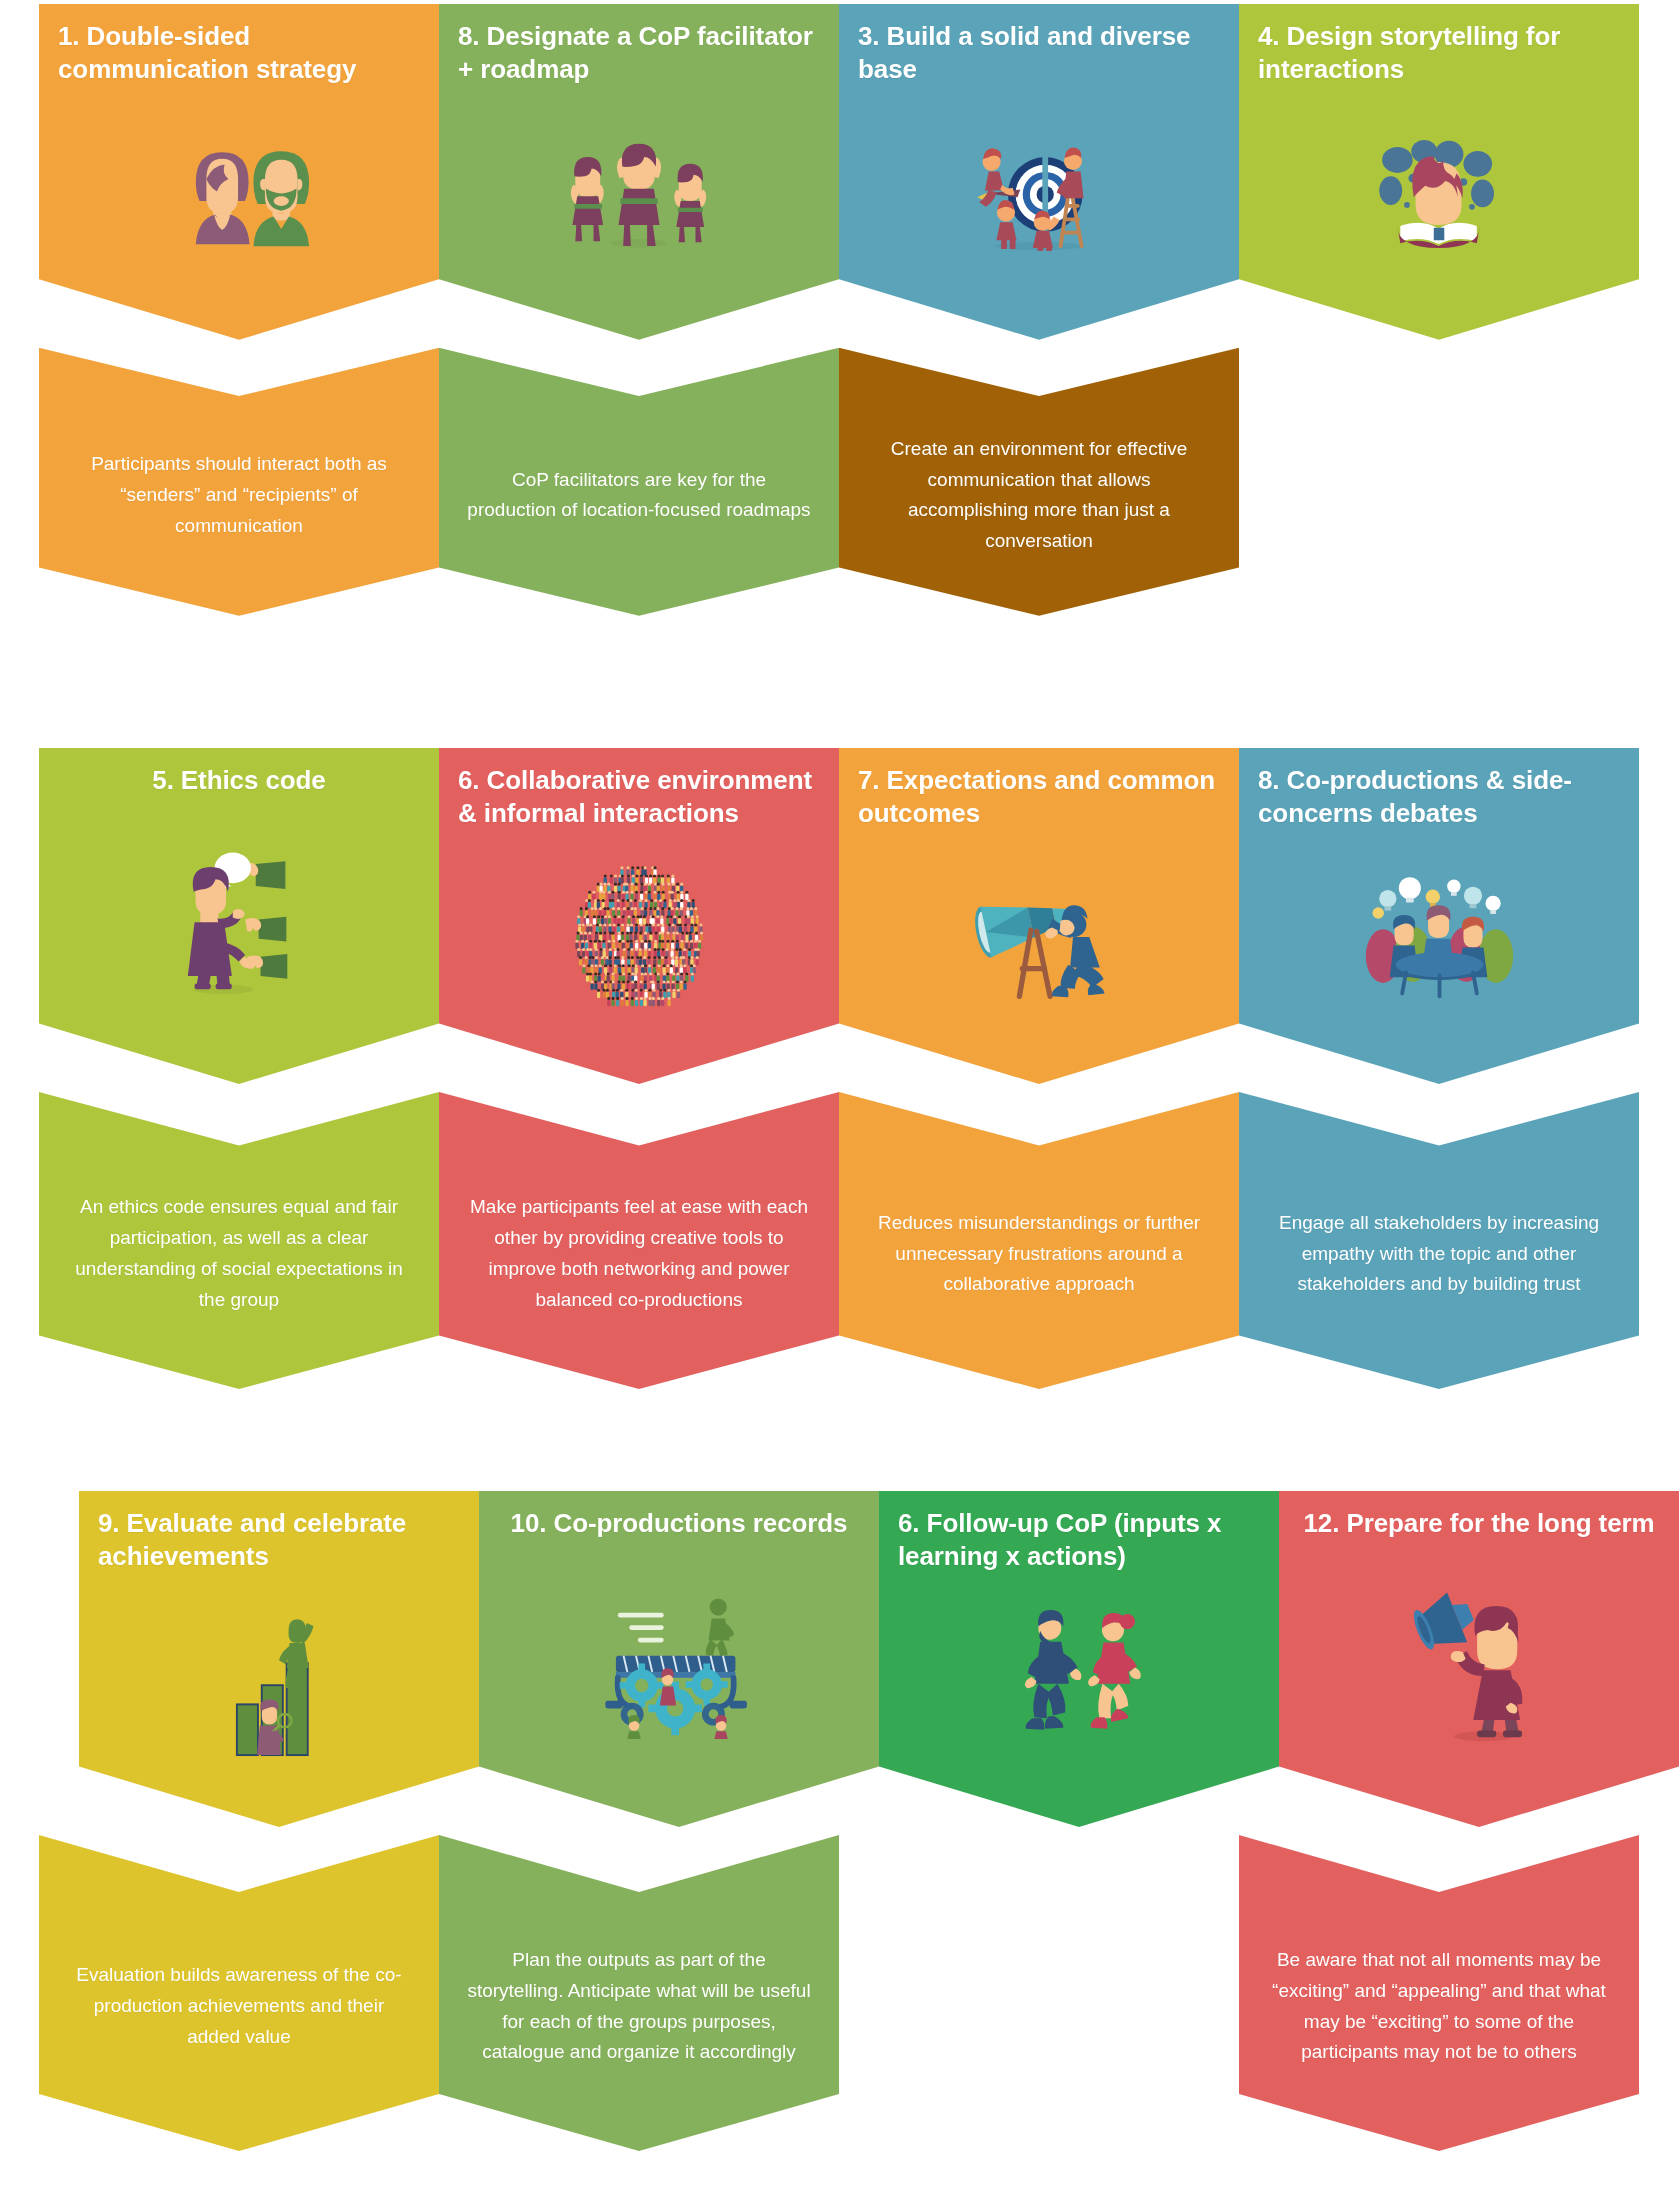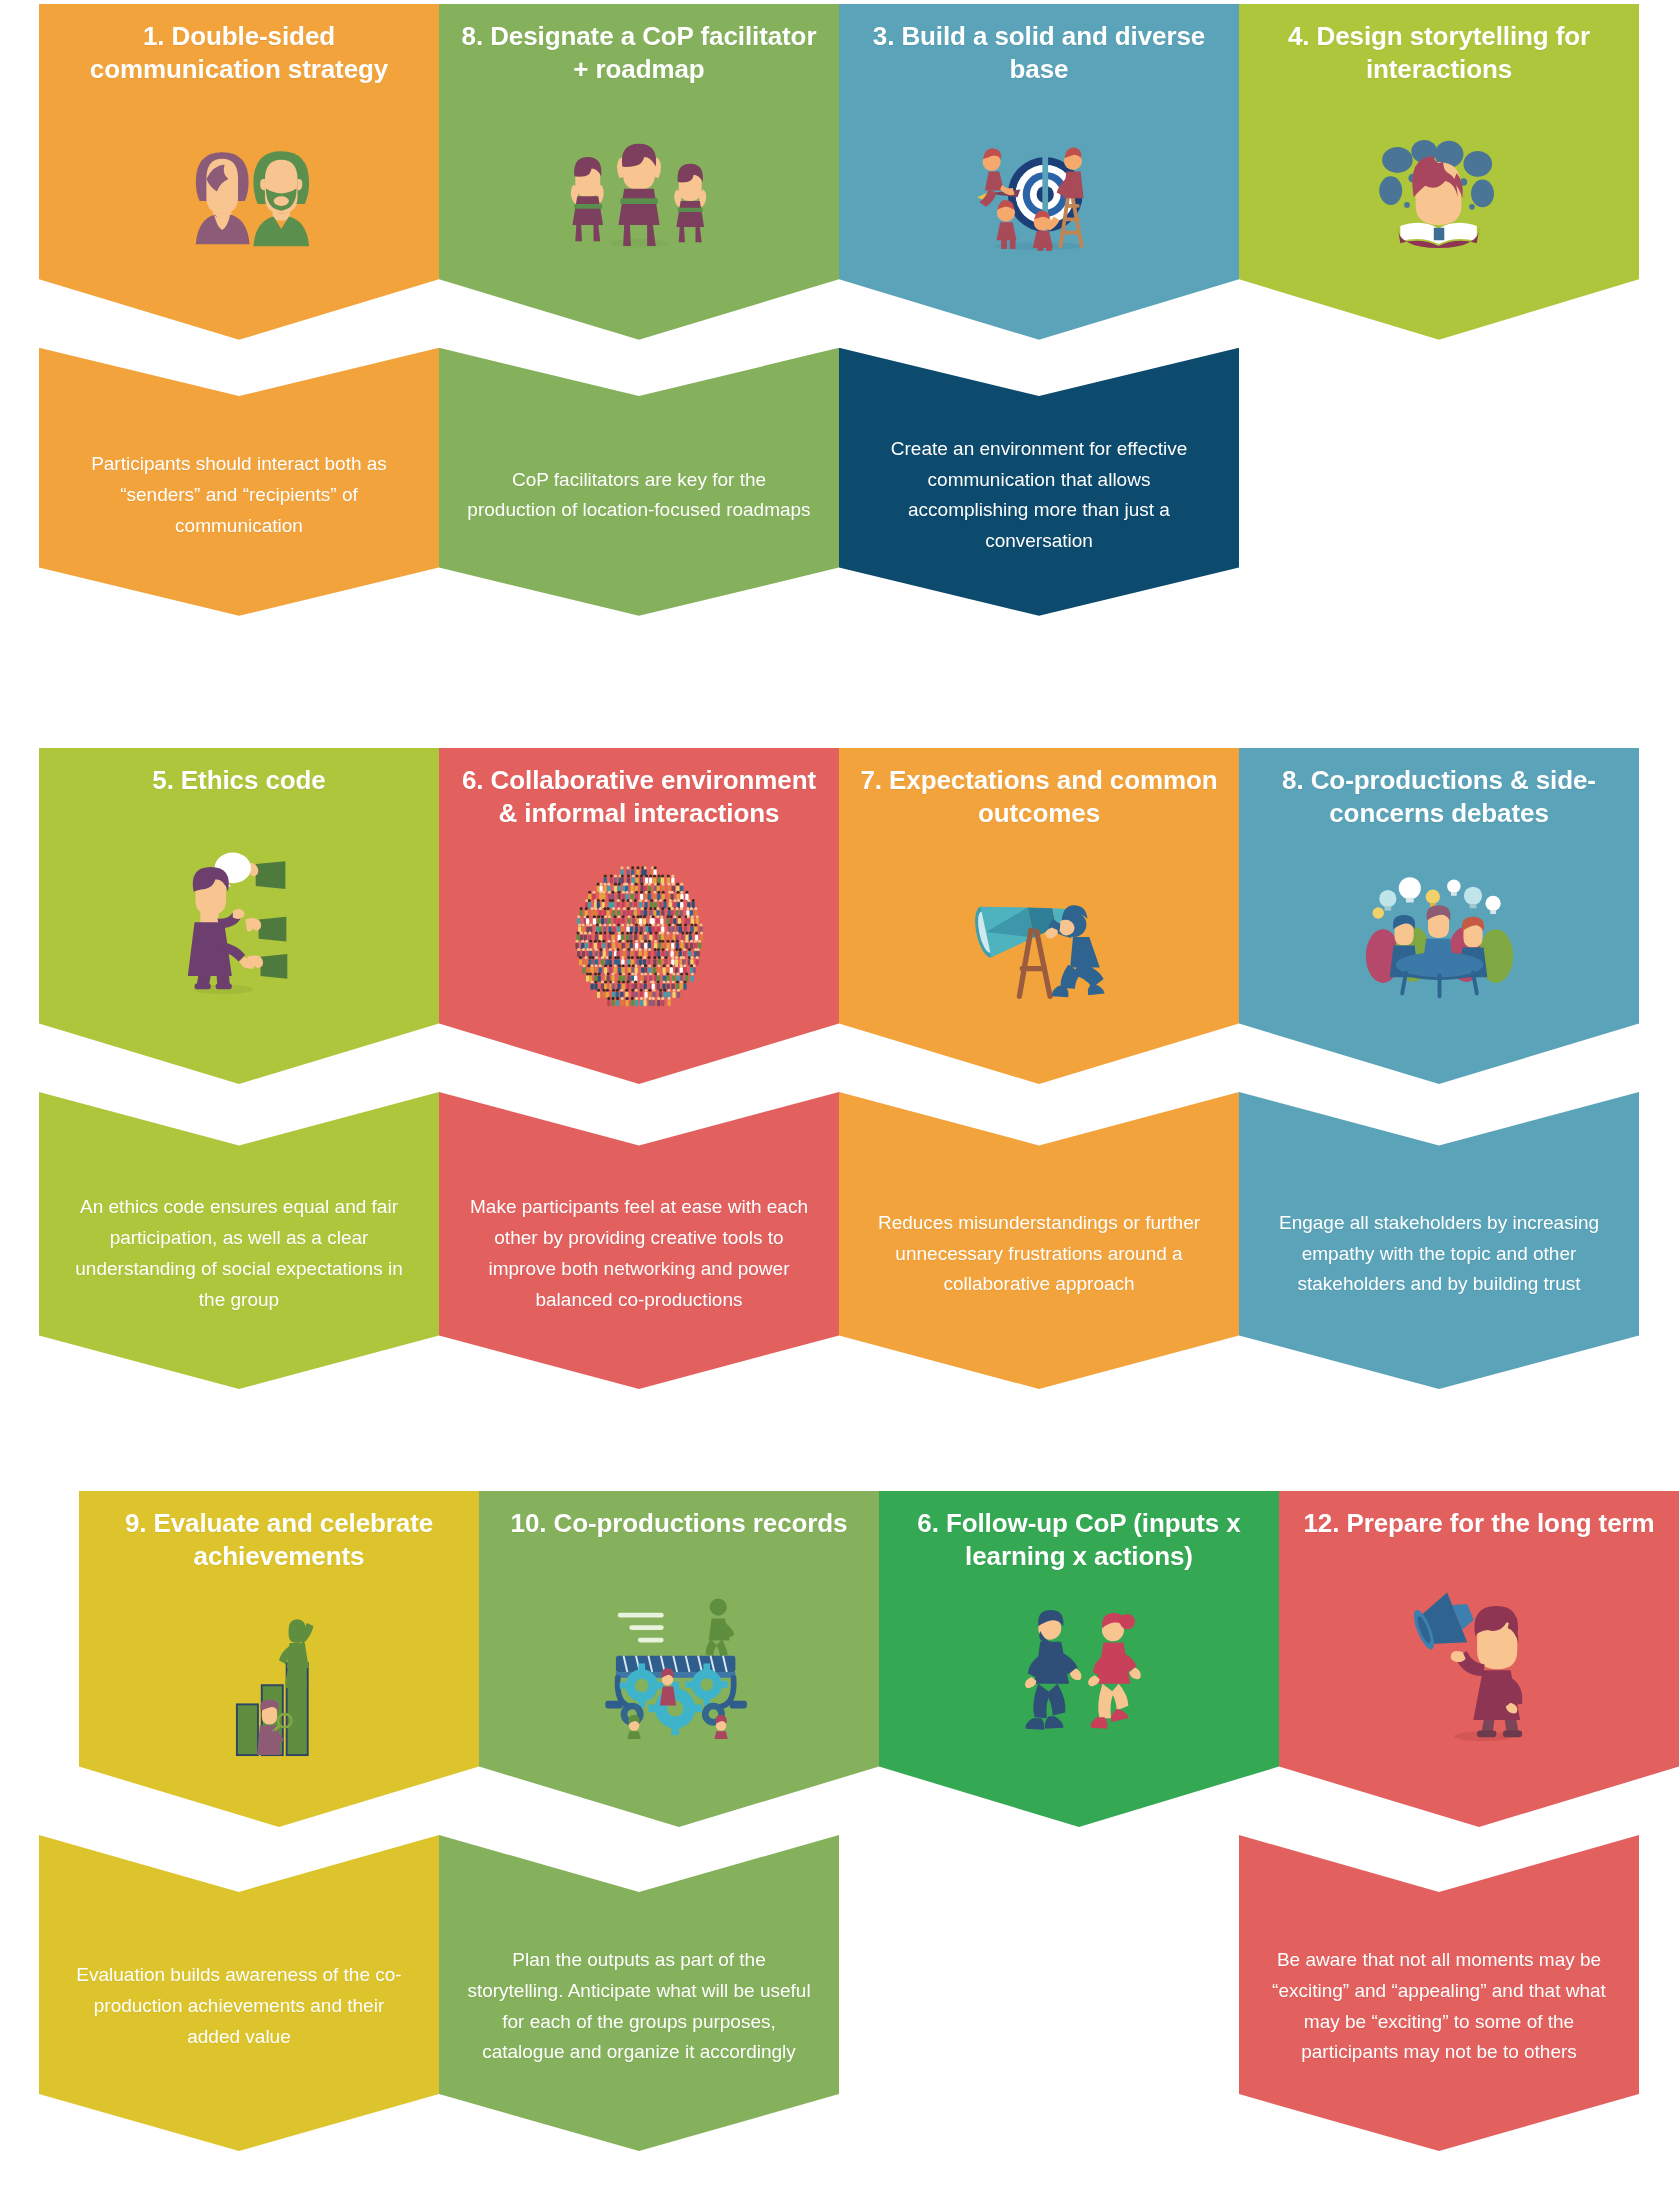--- a/index.html
+++ b/index.html
@@ -27,21 +27,21 @@
     box-sizing:border-box;
   }
   #row1 .panel-top{height:336px;}
   #row2 .panel-top{height:336px;}
   #row3 .panel-top{height:336px;margin-left:40px;}
 
   .card-title{
     margin:0;padding:16.3px 19px 0 19px;
     color:#ffffff;
     font-size:26px;line-height:1.25;font-weight:bold;
-    text-align:center;letter-spacing:-0.1px;
+    letter-spacing:-0.1px;
     text-shadow:0 1px 1px rgba(0,0,0,.06);
   }
   .icon-wrap{
     flex:1;display:flex;align-items:center;justify-content:center;
     width:100%;padding-bottom:41px;
   }
   .icon-wrap svg{display:block;}
 
   
   .panel-bot{
@@ -202,21 +202,21 @@
 
             <g>
               <circle cx="236" cy="60" r="19" fill="#f6a96d"></circle>
               <path d="M218 54 q4-24 20-22 q17 2 15 22 q-9-9-18-6 q-9 3-17 6z" fill="#c0504d"></path>
               <path d="M222 82 l30 0 l6 56 l-42 0z" fill="#a84a57"></path>
               <path d="M222 96 q-16 16-20 30 l14 8 q8-18 16-24z" fill="#a84a57"></path>
             </g>
           </svg>
         </div>
       </div>
-      <div class="panel-bot" style="background:#0c4a6e">
+      <div class="panel-bot" style="background:#a16207">
         <p class="card-body">Create an environment for effective communication that allows accomplishing more than just  a conversation</p>
       </div>
     </div>
 
     <div class="col">
       <div class="panel-top" style="background:#adc63c">
         <h2 class="card-title">4. Design storytelling for interactions</h2>
         <div class="icon-wrap">
           <svg width="153" height="120" viewBox="0 0 320 250">
             <g fill="#4b7596">

